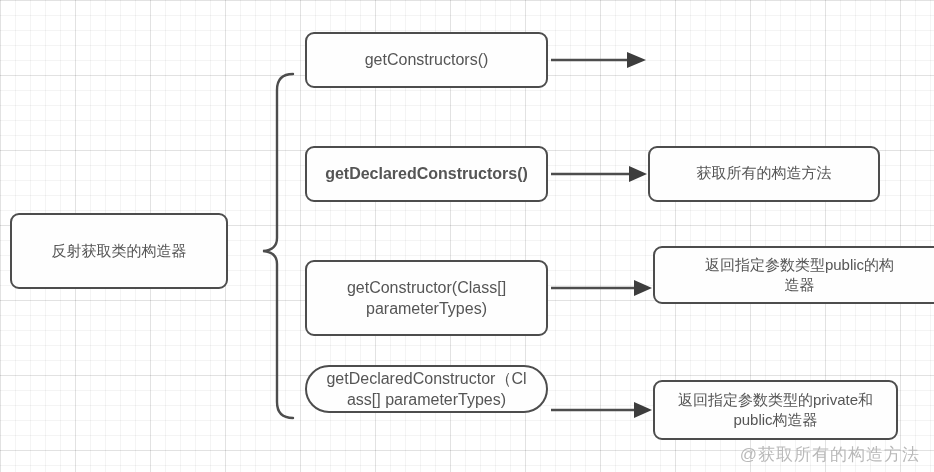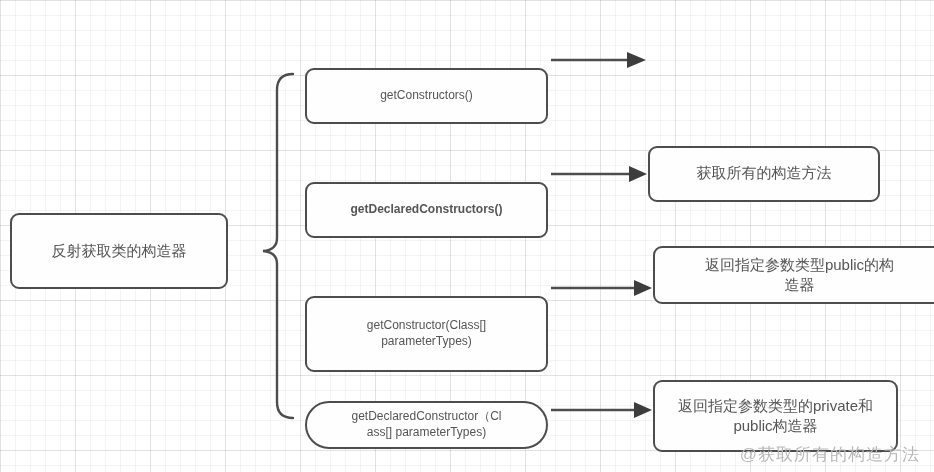--- a/index.html
+++ b/index.html
@@ -44,33 +44,32 @@
   .node-root {
     left: 10px;
     top: 213px;
     width: 218px;
     height: 76px;
     font-size: 15px;
   }
   .node-method {
     left: 305px;
     width: 243px;
-    font-size: 12px;
-    margin-top: 36px;
+    font-size: 16px;
   }
   .m1 { top: 32px;  height: 56px; }
   .m2 { top: 146px; height: 56px; font-weight: bold; }
   .m3 { top: 260px; height: 76px; }
   .m4 { top: 365px; height: 48px; border-radius: 24px; }
 
   .node-desc { font-size: 15px; }
   .d1 { left: 636px; top: 32px;  width: 244px; height: 56px; }
   .d2 { left: 648px; top: 146px; width: 232px; height: 56px; font-family: Liberation Serif, serif; }
   .d3 { left: 653px; top: 246px; width: 293px; height: 58px; }
-  .d4 { left: 653px; top: 380px; width: 245px; height: 72px; }
+  .d4 { left: 653px; top: 380px; width: 245px; height: 60px; }
 
   svg.overlay {
     position: absolute;
     left: 0;
     top: 0;
     width: 934px;
     height: 472px;
     pointer-events: none;
   }
   .watermark {

